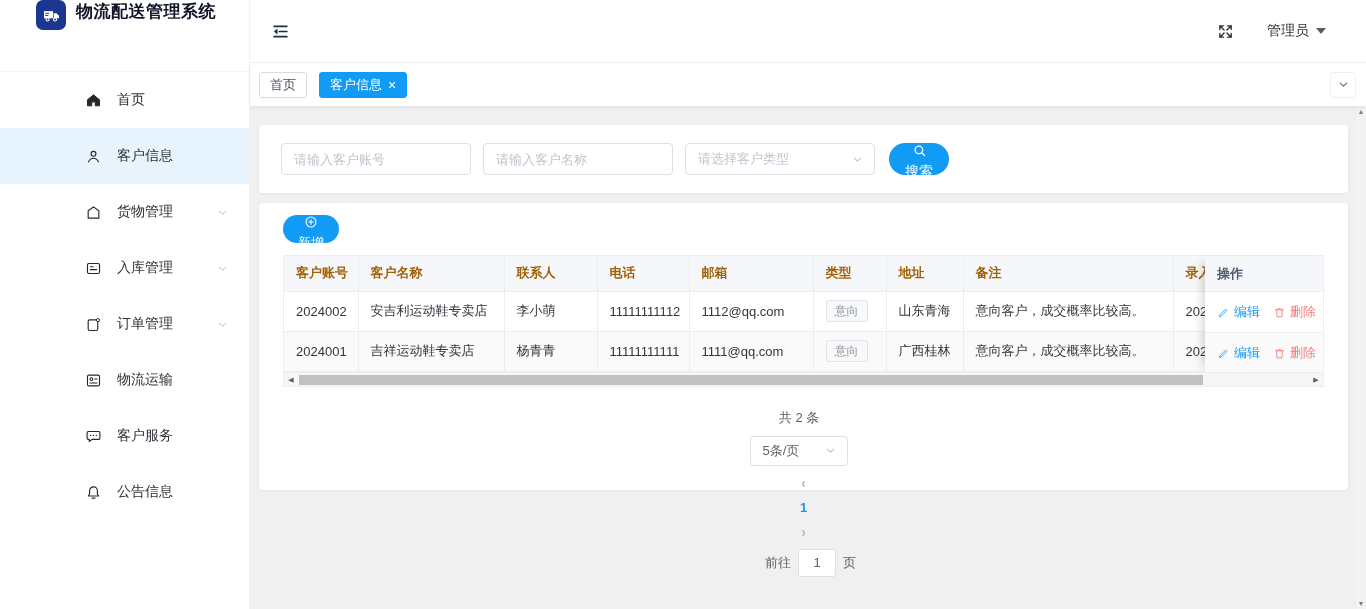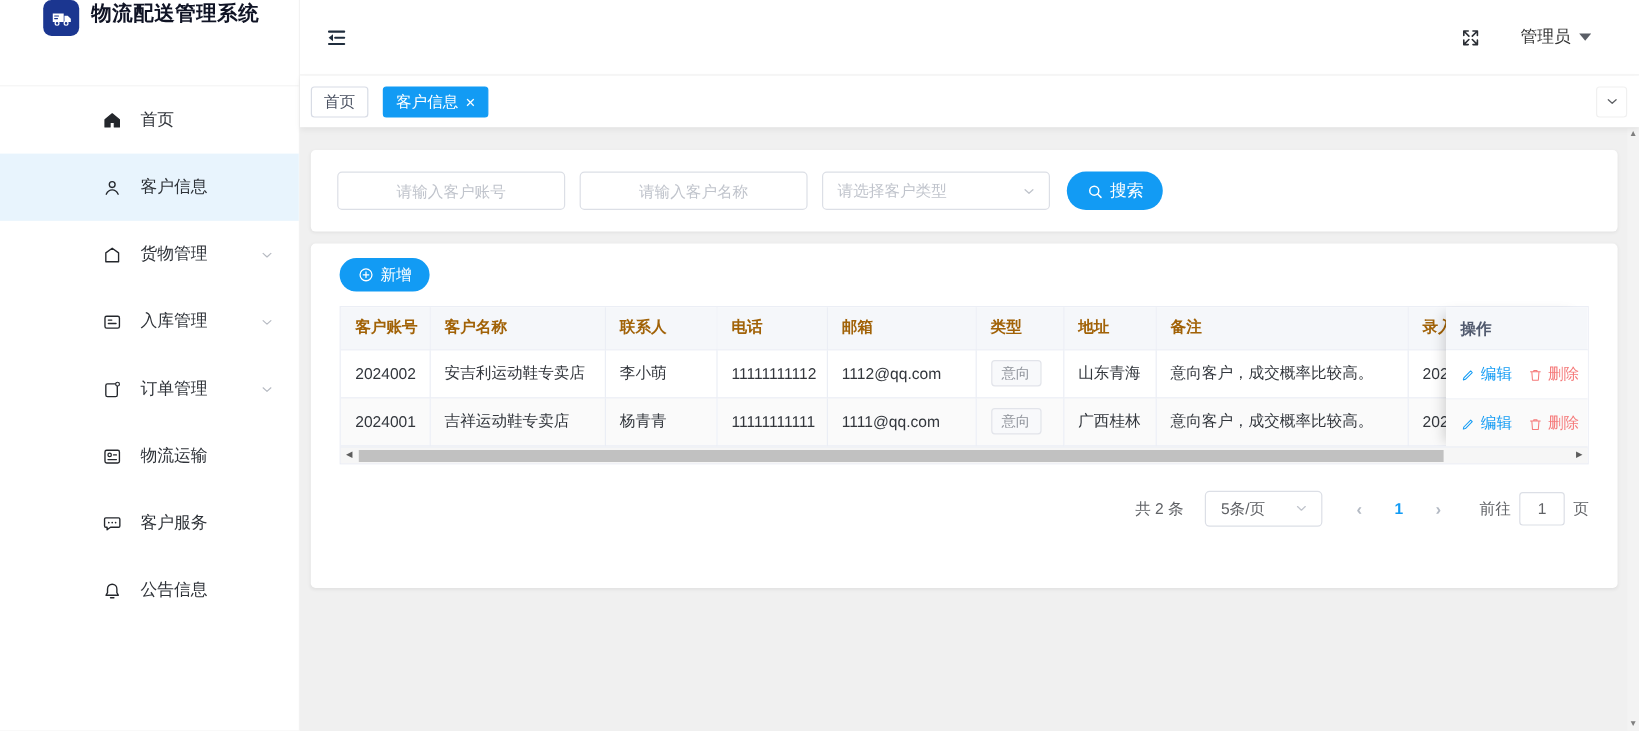--- a/index.html
+++ b/index.html
@@ -37,26 +37,26 @@
   .tab { height:26px; display:inline-flex; align-items:center; gap:6px; padding:0 10px; border:1px solid #d8dce5; background:#fff; color:#495060; font-size:13px; border-radius:3px; margin-right:12px; cursor:pointer; white-space:nowrap; }
   .tab.active { background:var(--accent); border-color:var(--accent); color:#fff; }
   .tab-close { font-size:14px; line-height:1; }
   .tab-more { margin-left:auto; width:26px; height:26px; background:#fff; border:1px solid #f0f0f0; border-radius:3px; display:flex; align-items:center; justify-content:center; color:#606266; cursor:pointer; }
   .tab-more svg { width:13px; height:13px; }
 
   
   .content { padding:19px 18px 0 9px; }
   .card { background:#fff; border-radius:4px; box-shadow:0 1px 3px rgba(0,0,0,.06); }
   .search-card { height:68px; display:flex; align-items:center; padding:0 22px; gap:12px; margin-bottom:10px; }
-  .text-input { width:190px; height:32px; border:1px solid #dcdfe6; border-radius:4px; padding:0 12px; font-size:13px; color:#606266; outline:none; font-family:inherit;text-align:center; }
+  .text-input { width:190px; height:32px; border:1px solid #dcdfe6; border-radius:4px; padding:0 12px; font-size:13px; color:#606266; outline:none; font-family:inherit; }
   .text-input::placeholder { color:#c0c4cc; }
   .select { width:190px; height:32px; border:1px solid #dcdfe6; border-radius:4px; background:#fff; display:flex; align-items:center; justify-content:space-between; padding:0 10px 0 12px; font-size:13px; color:#c0c4cc; cursor:pointer; }
   .select .sel-caret { color:#c0c4cc; display:flex; }
   .select svg { width:13px; height:13px; }
-  .btn { border:none; background:var(--accent); color:#fff; display:inline-flex; align-items:center; gap:5px; cursor:pointer; font-family:Liberation Serif, serif; }
+  .btn { border:none; background:var(--accent); color:#fff; display:inline-flex; align-items:center; gap:5px; cursor:pointer; font-family:Liberation Serif, serif;flex-direction:column; }
   .btn svg { flex:none; }
   .btn-search { height:32px; border-radius:16px; padding:0 16px; font-size:14px; margin-left:2px; }
   .btn-search svg { width:15px; height:15px; }
 
   .table-card { height:287px; padding:12px 24px; }
   .btn-add { height:28px; border-radius:14px; padding:0 15px; font-size:13px; margin-bottom:12px; }
   .btn-add svg { width:14px; height:14px; }
 
   .table-wrap { position:relative; border:1px solid #ebeef5; }
   table { width:100%; border-collapse:collapse; table-layout:fixed; font-size:13px; }
@@ -73,21 +73,21 @@
   .fc-row.striped { background:#fafafa; }
   .op-link { display:inline-flex; align-items:center; gap:4px; cursor:pointer; white-space:nowrap; }
   .op-link svg { width:13px; height:13px; }
   .op-edit { color:var(--accent); }
   .op-delete { color:#f57a7a; }
 
   .hscroll { height:14px; background:#f6f6f6; border-top:1px solid #ebeef5; position:relative; display:flex; align-items:center; justify-content:space-between; }
   .hs-arrow { width:14px; font-size:7px; color:#5d5d5d; text-align:center; line-height:13px; cursor:pointer; }
   .hs-thumb { position:absolute; left:15px; top:2px; height:10px; width:87%; background:#c1c1c1; cursor:pointer; }
 
-  .pagination { display:flex; justify-content:flex-end; align-items:center; margin-top:22px; gap:9px; font-size:13px; color:#606266; }
+  .pagination { display:flex; justify-content:flex-end; align-items:center; margin-top:22px; gap:9px; font-size:13px; color:#606266;flex-direction:column; }
   .pg-total { margin-right:9px; }
   .pg-size { width:98px; height:30px; color:#606266; margin-right:10px; }
   .pg-arrow { color:#b4bac4; font-size:14px; font-weight:bold; padding:0 9px; cursor:pointer; }
   .pg-num { color:var(--accent); font-weight:bold; padding:0 9px; cursor:pointer; }
   .pg-jump { display:flex; align-items:center; gap:7px; margin-left:14px; }
   .pg-input { width:38px; height:28px; border:1px solid #dcdfe6; border-radius:3px; text-align:center; font-size:13px; color:#606266; outline:none; font-family:inherit; }
 
   .vscroll { position:absolute; top:107px; right:0; bottom:0; width:10px; background:#f3f3f3; z-index:2; }
   .vs-up,.vs-down { position:absolute; left:0; width:10px; text-align:center; font-size:7px; color:#7f7f7f; cursor:pointer; }
   .vs-up { top:1px; } .vs-down { bottom:2px; }

